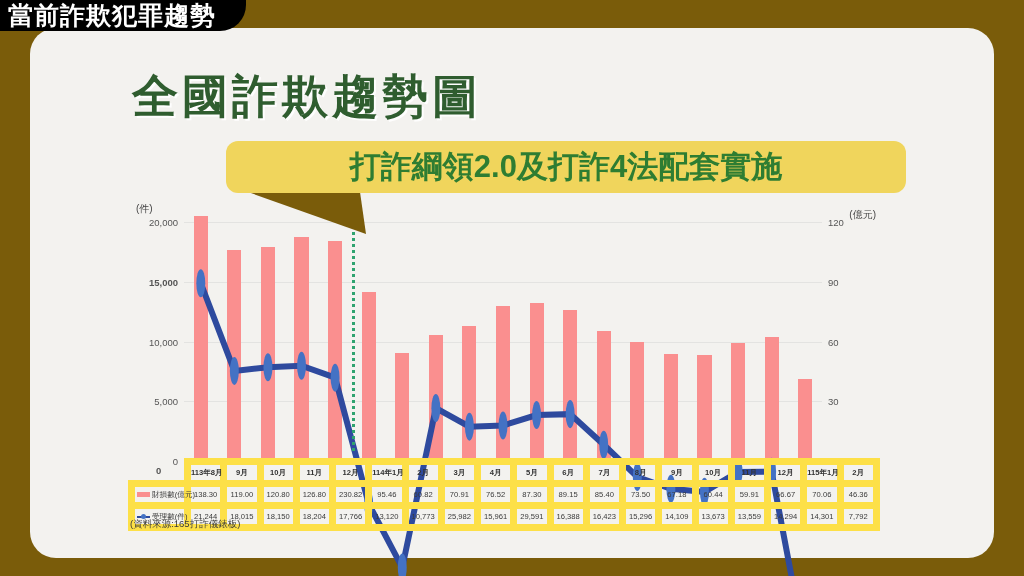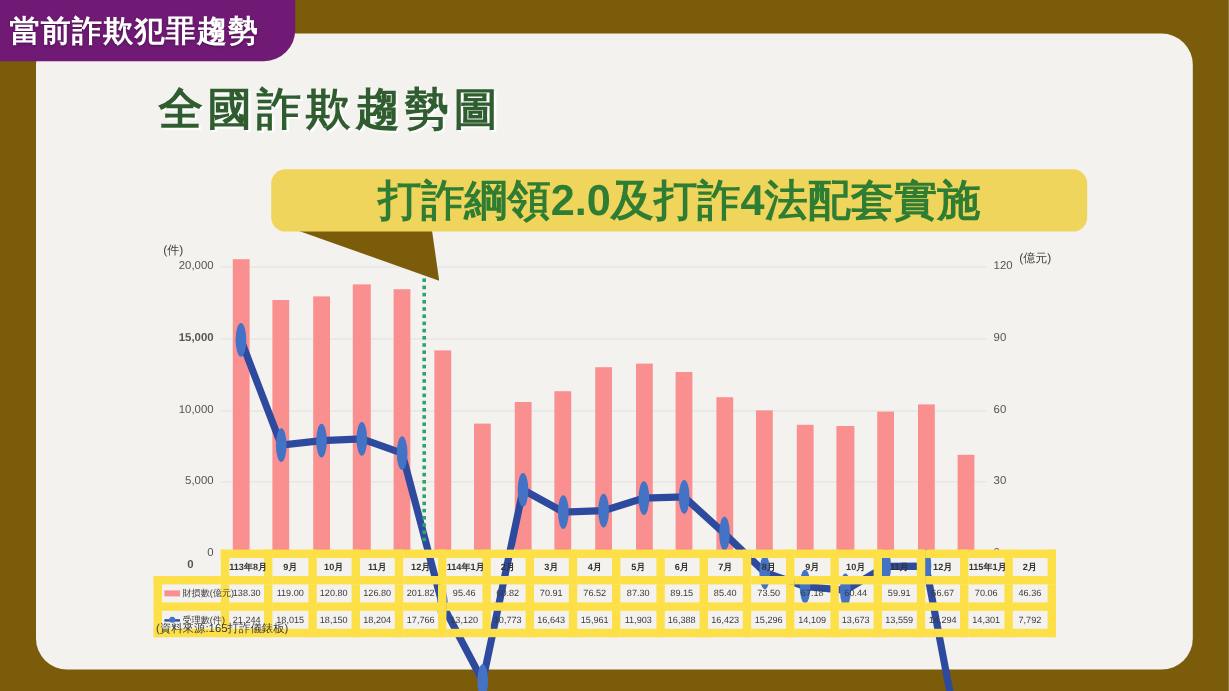--- a/index.html
+++ b/index.html
@@ -14,53 +14,53 @@
   #panel {
     position: absolute;
     left: 30px; top: 28px; right: 30px; bottom: 18px;
     background: #f3f2ef;
     border-radius: 26px;
   }
 
   
   #header-tab {
     position: absolute; left: 0; top: 0;
-    height: 51px; padding: 0 30px 0 8px;
+    height: 31px; padding: 0 30px 0 8px;
     display: flex; align-items: center;
-    background: #701a75;
+    background: #000000;
     border-bottom-right-radius: 26px;
     z-index: 40;
     text-align: right;
   }
   #header-tab .tab-text {
     color: #ffffff; font-size: 25px; font-weight: bold;
     letter-spacing: 1px; white-space: nowrap;
     text-shadow: 0 1px 2px rgba(0,0,0,.35);
   }
 
   
   #main-title {
     position: absolute; left: 132px; top: 66px;
-    font-size: 37px; font-weight: bold; color: #2f5d2f;
+    font-size: 46px; font-weight: bold; color: #2f5d2f;
     letter-spacing: 4px; white-space: nowrap;
     text-shadow: 2px 2px 0 rgba(255,255,255,.9);
     z-index: 30;
   }
 
   
   #callout {
     position: absolute; left: 226px; top: 141px;
     width: 680px; height: 52px;
     background: #f0d55c;
     border-radius: 12px;
     display: flex; align-items: center; justify-content: center;
     z-index: 31;
   }
   #callout .callout-text {
-    font-size: 36px; font-weight: bold; color: #2e7d32;
+    font-size: 31px; font-weight: bold; color: #2e7d32;
     letter-spacing: 0px; white-space: nowrap;
   }
   
   #callout-arrow {
     position: absolute; left: 248px; top: 190px;
     width: 118px; height: 48px; z-index: 30;
   }
 
   
   #chart {
@@ -291,21 +291,21 @@
     </thead>
     <tbody>
       <tr id="row-loss">
         <td class="rowhead">
           <span class="swatch-bar"></span><span>財損數(億元)</span>
         </td>
       <td>138.30</td>
           <td>119.00</td>
           <td>120.80</td>
           <td>126.80</td>
-          <td>201.82</td>
+          <td>230.82</td>
           <td>95.46</td>
           <td>60.82</td>
           <td>70.91</td>
           <td>76.52</td>
           <td>87.30</td>
           <td>89.15</td>
           <td>85.40</td>
           <td>73.50</td>
           <td>67.18</td>
           <td>60.44</td>
@@ -318,23 +318,23 @@
         <td class="rowhead">
           <span class="swatch-line"></span><span>受理數(件)</span>
         </td>
       <td>21,244</td>
           <td>18,015</td>
           <td>18,150</td>
           <td>18,204</td>
           <td>17,766</td>
           <td>13,120</td>
           <td>10,773</td>
-          <td>16,643</td>
+          <td>25,982</td>
           <td>15,961</td>
-          <td>11,903</td>
+          <td>29,591</td>
           <td>16,388</td>
           <td>16,423</td>
           <td>15,296</td>
           <td>14,109</td>
           <td>13,673</td>
           <td>13,559</td>
           <td>14,294</td>
           <td>14,301</td>
           <td>7,792</td>
         </tr>

